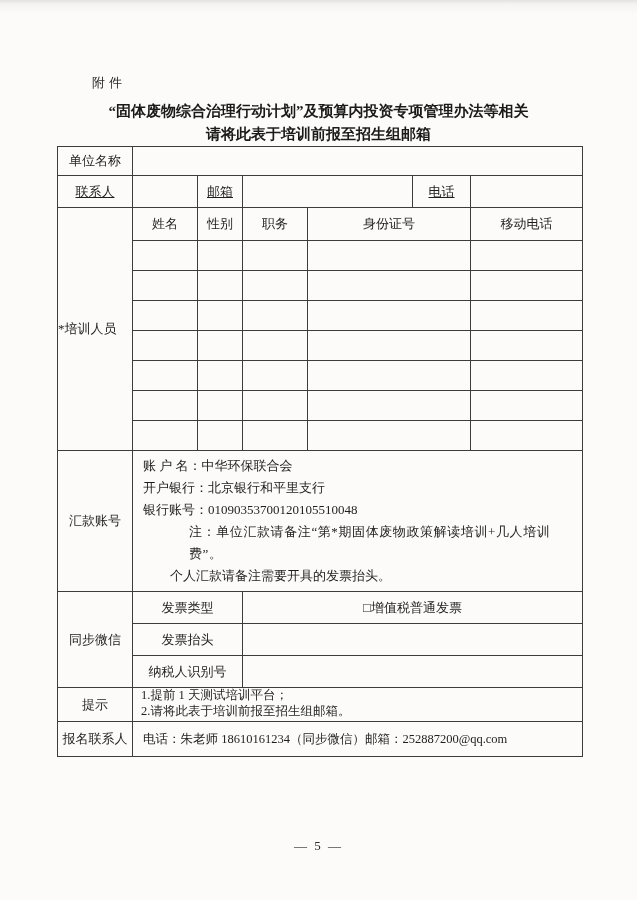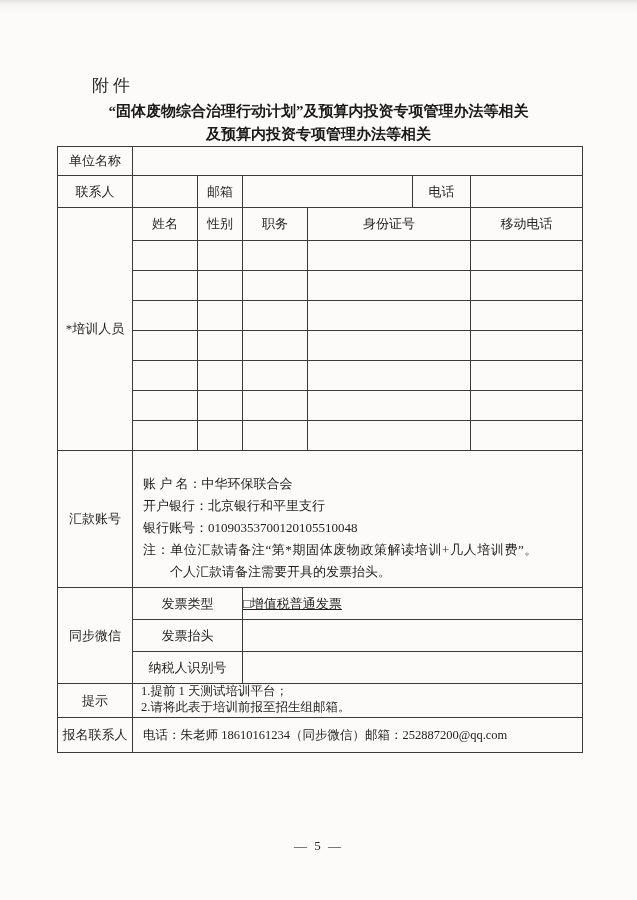--- a/index.html
+++ b/index.html
@@ -14,21 +14,21 @@
     background: #fcfbf9;
     background-image: linear-gradient(180deg, #e2e2e0 0px, #f4f3f1 4px, #fcfbf9 14px);
     color: #1e1e1e;
     overflow: hidden;
   }
 
   .attachment {
     position: absolute;
     left: 92px;
     top: 74px;
-    font-size: 17px;
+    font-size: 13px;
     letter-spacing: 4px;
     color: #2a2a2a;
   }
 
   .title {
     position: absolute;
     left: 0;
     top: 100px;
     width: 100%;
     text-align: center;
@@ -50,39 +50,39 @@
     color: #1e1e1e;
   }
   table.form-table td {
     border: 1px solid #3c3c3c;
     vertical-align: middle;
     overflow: hidden;
   }
   td.label { text-align: center; }
 
   tr.r-unit    td { height: 29px; }
-  tr.r-contact td { height: 32px; }
+  tr.r-contact td { height: 32px; text-decoration: underline; }
   tr.r-thead   td { height: 33px; }
   tr.trainee-row td { height: 30px; }
   tr.r-remit   > td { height: 120px; }
   tr.r-inv     td { height: 32px; margin-top: 20px; }
   tr.r-tips    td { height: 34px; }
   tr.r-reg     td { height: 35px; }
 
-  td.trainees { text-align: center; }
+  td.trainees { text-align: left; }
 
   td.remit-content {
     vertical-align: middle;
-    padding: 22px 6px 4px 10px;
+    padding: 4px 6px 4px 10px;
     line-height: 22px;
   }
-  td.remit-content .note1 { letter-spacing: 0.6px; }
+  td.remit-content .note1 { letter-spacing: 0.6px; margin-left: 46px; }
   td.remit-content .note2 { padding-left: 27px; }
 
-  td.center-val { text-align: left; text-decoration: underline; }
+  td.center-val { text-align: center; }
 
   td.tips-content {
     padding: 0 6px 2px 8px;
     line-height: 15.5px;
     font-size: 12.5px;
     vertical-align: middle;
   }
 
   td.reg-content {
     padding: 0 6px 0 10px;
@@ -102,21 +102,21 @@
 </style>
 </head>
 <body>
 
 <div class="page">
 
   <div class="attachment">附件</div>
 
   <div class="title">
     <div>“固体废物综合治理行动计划”及预算内投资专项管理办法等相关</div>
-    <div>及预算内投资专项管理办法等相关</div>
+    <div>请将此表于培训前报至招生组邮箱</div>
   </div>
 
   <table class="form-table">
     <colgroup>
       <col style="width:75px">
         <col style="width:65px">
         <col style="width:45px">
       <col style="width:65px">
         <col style="width:105px">
         <col style="width:58px">

